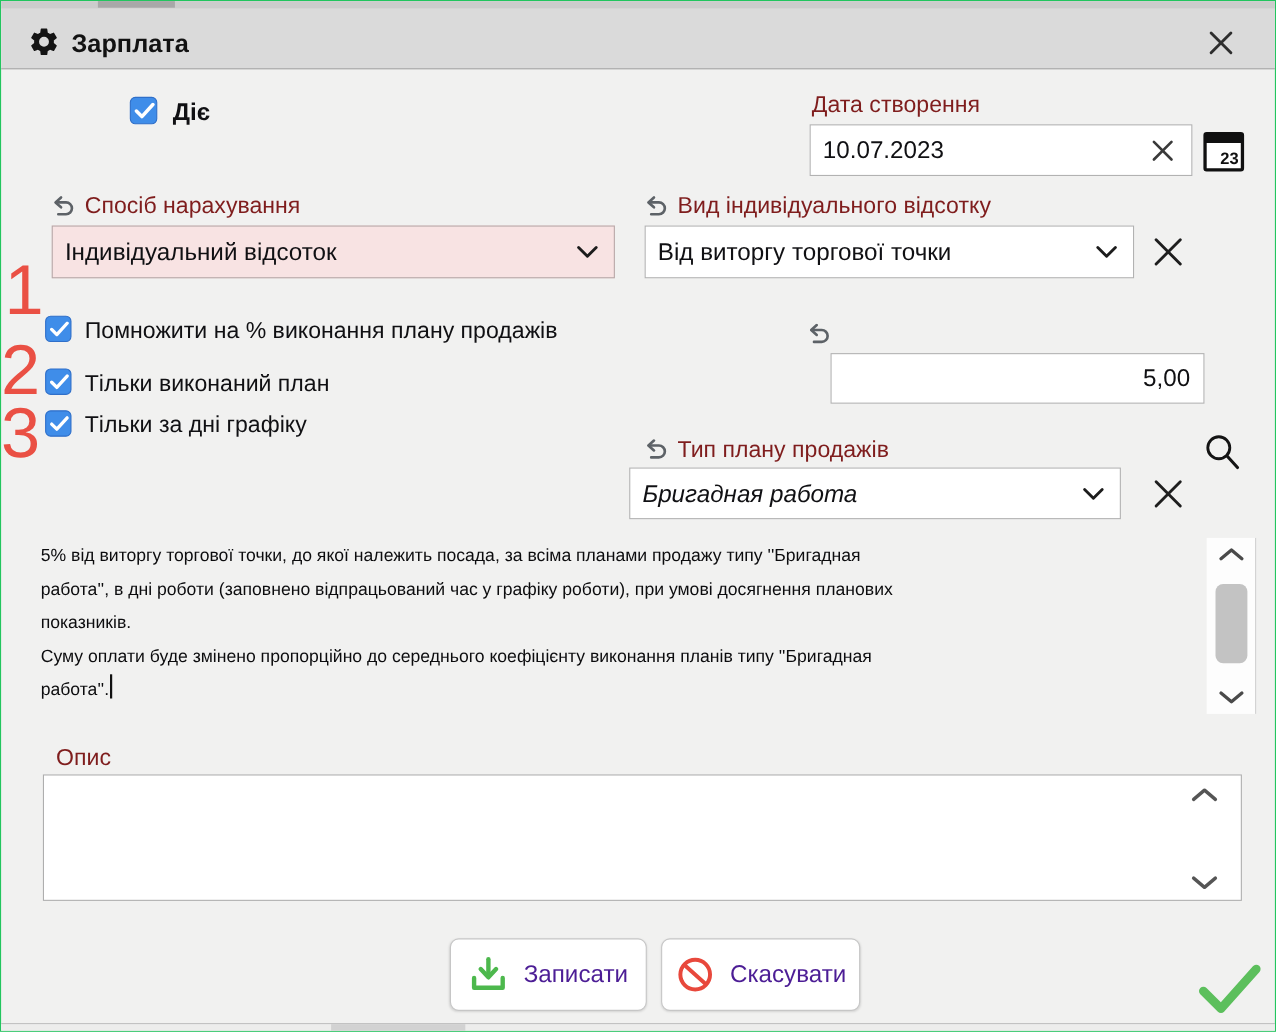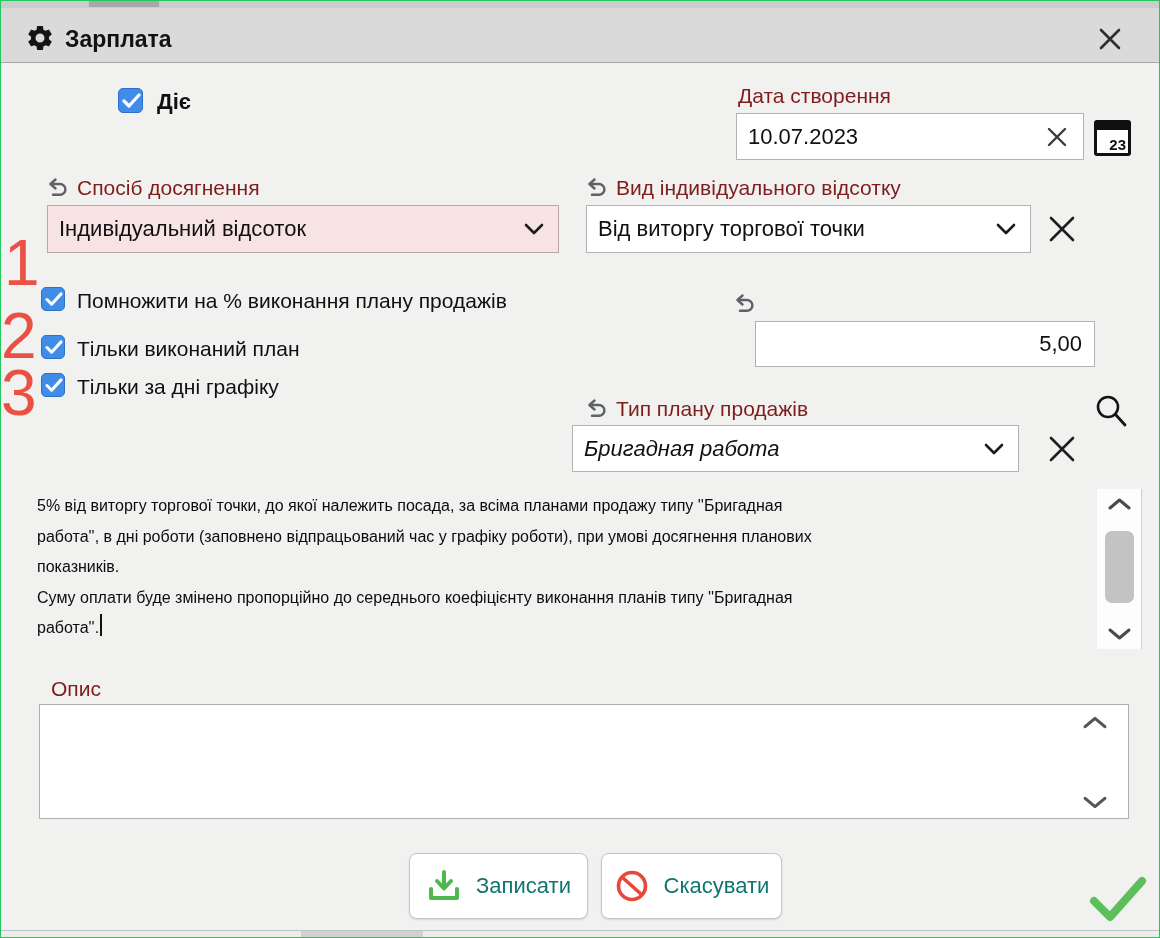--- a/index.html
+++ b/index.html
@@ -67,21 +67,21 @@
   
   .desc-box { position:absolute; left:38px; top:703px; width:1090px; height:115px;
               background:#ffffff; border:1px solid #aeaeae; }
   .desc-box .up { position:absolute; right:20px; top:10px; }
   .desc-box .dn { position:absolute; right:20px; bottom:8px; }
 
   
   .btn { position:absolute; top:852px; height:66px; background:#ffffff;
          border:1px solid #c6c6c6; border-radius:8px; box-shadow:0 1px 2px rgba(0,0,0,0.12);
          display:flex; align-items:center; justify-content:center; gap:14px; cursor:pointer; }
-  .btn-label { font-size:22px; color:#0f766e; }
+  .btn-label { font-size:22px; color:#4c1d95; }
 
   .bigcheck { position:absolute; left:1085px; top:870px; width:62px; height:56px; }
 
   
   .bottom-strip { position:absolute; left:0; top:929px; width:1160px; height:9px;
                   background:#ededec; border-top:1px solid #c2c2c2; }
   .bottom-strip-dark { position:absolute; left:300px; top:930px; width:122px; height:8px; background:#d2d2d2; }
 </style>
 </head>
 <body>
@@ -117,21 +117,21 @@
   </div>
   <div class="cal">
     <div class="band"></div>
     <span class="num">23</span>
   </div>
 
   <svg class="undo-ico" style="left:45px; top:177px;" viewBox="0 0 24 21">
     <path d="M5 6 H14 a5.4 5.4 0 0 1 0 10.8 H7" fill="none" stroke="#5d6267" stroke-width="2.4" stroke-linecap="round"></path>
     <path d="M9.5 1.5 L4.5 6 L9.5 10.5" fill="none" stroke="#5d6267" stroke-width="2.4" stroke-linecap="round" stroke-linejoin="round"></path>
   </svg>
-  <span class="lbl" style="left:76px; top:175px;">Спосіб досягнення</span>
+  <span class="lbl" style="left:76px; top:175px;">Спосіб нарахування</span>
   <div class="field pink" style="left:46px; top:204px; width:512px; height:48px;">
     <span class="inner-text val-text">Індивідуальний відсоток</span>
     <svg class="combo-chevron" width="20" height="12" viewBox="0 0 20 12">
       <path d="M2 2 L10 10 L18 2" fill="none" stroke="#1c1c1c" stroke-width="2.6" stroke-linecap="round" stroke-linejoin="round"></path>
     </svg>
   </div>
 
   <svg class="undo-ico" style="left:584px; top:177px;" viewBox="0 0 24 21">
     <path d="M5 6 H14 a5.4 5.4 0 0 1 0 10.8 H7" fill="none" stroke="#5d6267" stroke-width="2.4" stroke-linecap="round"></path>
     <path d="M9.5 1.5 L4.5 6 L9.5 10.5" fill="none" stroke="#5d6267" stroke-width="2.4" stroke-linecap="round" stroke-linejoin="round"></path>

